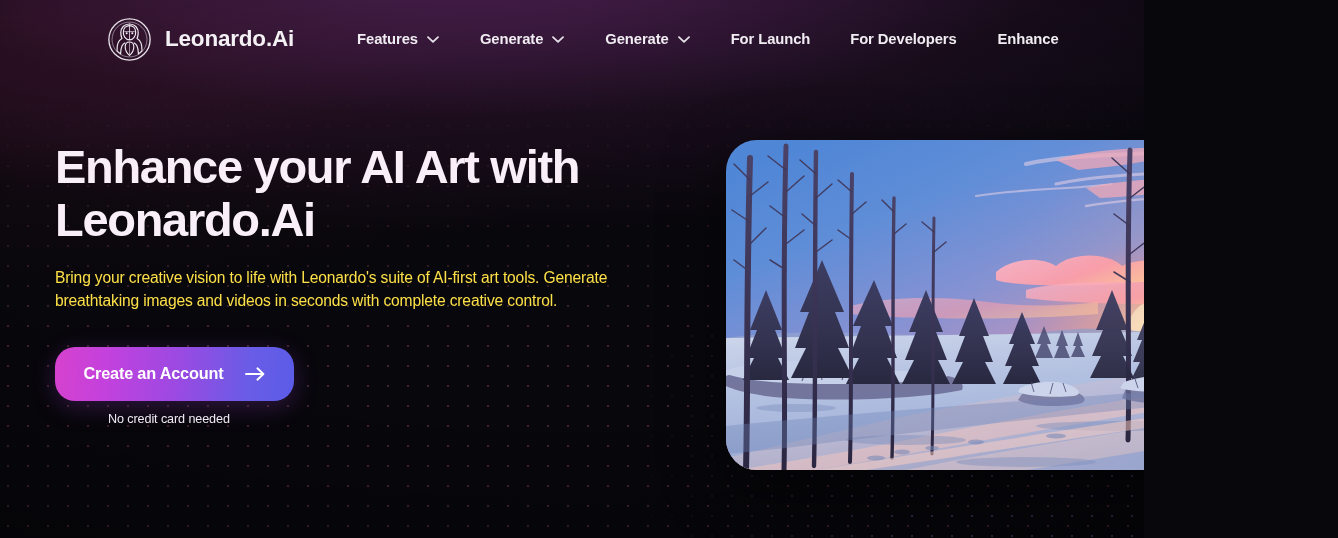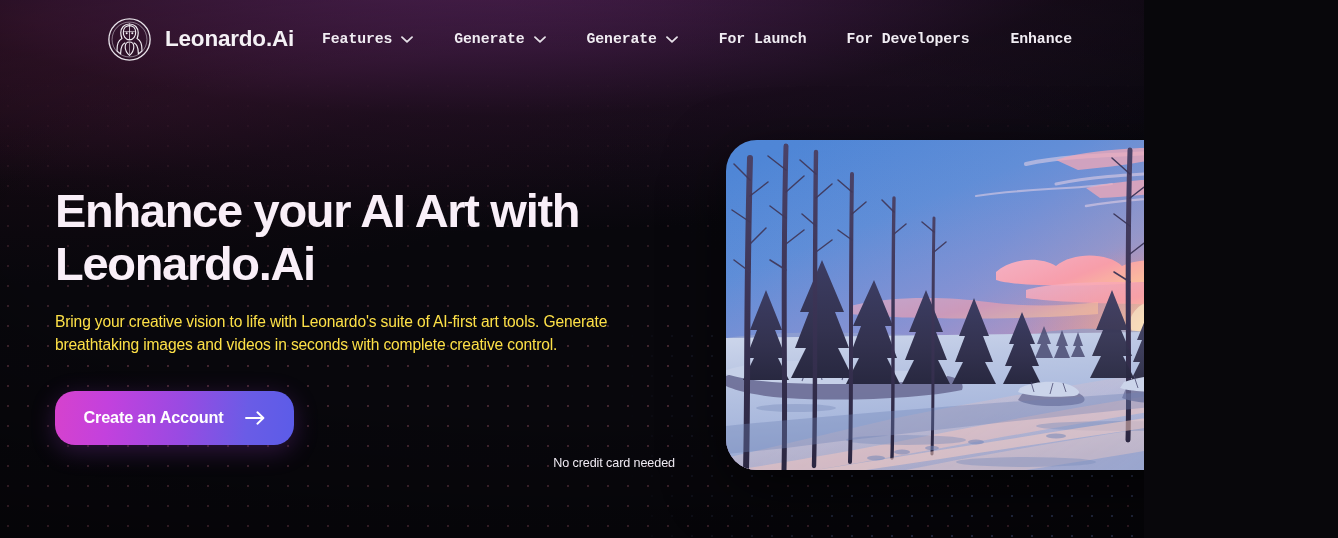--- a/index.html
+++ b/index.html
@@ -64,21 +64,21 @@
     padding: 0 26px 0 107px;
     z-index: 6;
   }
   .brand { display: flex; align-items: center; gap: 13px; }
   .brand-logo { width: 45px; height: 45px; display: block; flex: none; }
   .brand-name {
     font-size: 22.5px; font-weight: 700; color: #f4f1f5;
     letter-spacing: -0.2px; white-space: nowrap;
   }
 
-  .nav { display: flex; align-items: center; margin-left: 28px; font-family: Liberation Mono, monospace; }
+  .nav { display: flex; align-items: center; margin-left: 63px; }
   .nav-item {
     display: flex; align-items: center; gap: 9px;
     font-size: 14.8px; font-weight: 600; color: #f0ecf2;
     white-space: nowrap; cursor: pointer; letter-spacing: -0.1px;
   }
   .nav-item.has-menu { }
   .nav-gap-1 { width: 41px; } .nav-gap-2 { width: 41px; }
   .nav-gap-3 { width: 41px; } .nav-gap-4 { width: 40px; }
   .nav-gap-5 { width: 41px; }
   .chev { display: block; width: 12px; height: 7px; flex: none; opacity: 0.95; }
@@ -93,21 +93,21 @@
     color: #f3f1f6; font-size: 14.8px; font-weight: 600;
     cursor: pointer; letter-spacing: -0.1px; white-space: nowrap;
   }
 
   
   .hero-left {
     position: absolute; left: 55px; top: 140px; width: 620px; z-index: 5;
   }
   .headline {
     font-size: 47px; line-height: 53px; font-weight: 700;
-    color: #f9eff8; letter-spacing: -1.3px; white-space: nowrap; margin-top: 44px;
+    color: #f9eff8; letter-spacing: -1.3px; white-space: nowrap;
   }
   .subhead {
     margin-top: 20px;
     font-size: 15.6px; line-height: 23.4px; font-weight: 400;
     color: #fde047; letter-spacing: -0.15px; max-width: 560px;
   }
   .cta-row { margin-top: 34px; }
   .cta-btn {
     display: inline-flex; align-items: center; justify-content: center;
     gap: 22px;
@@ -115,21 +115,20 @@
     background: linear-gradient(95deg, #d642cd 0%, #c341dd 22%, #9a4ae2 52%, #6a5ce6 80%, #5b5ce8 100%);
     color: #ffffff; font-size: 16.3px; font-weight: 700;
     letter-spacing: -0.2px; cursor: pointer;
     box-shadow: 0 6px 24px rgba(150,60,200,0.28);
   }
   .arrow-icon { width: 20px; height: 14px; display: block; flex: none; }
   .cta-note {
     margin-top: 11px; margin-left: 53px;
     font-size: 12.6px; font-weight: 500; color: #efeaf2;
     letter-spacing: -0.1px;
-    text-align: right;
   }
 
   
   .hero-art {
     position: absolute; left: 726px; top: 140px;
     width: 567px; height: 330px;
     border-radius: 31px; overflow: hidden; z-index: 5;
     box-shadow: 0 18px 60px rgba(0,0,0,0.55);
   }
   .hero-art svg { display: block; width: 100%; height: 100%; }

